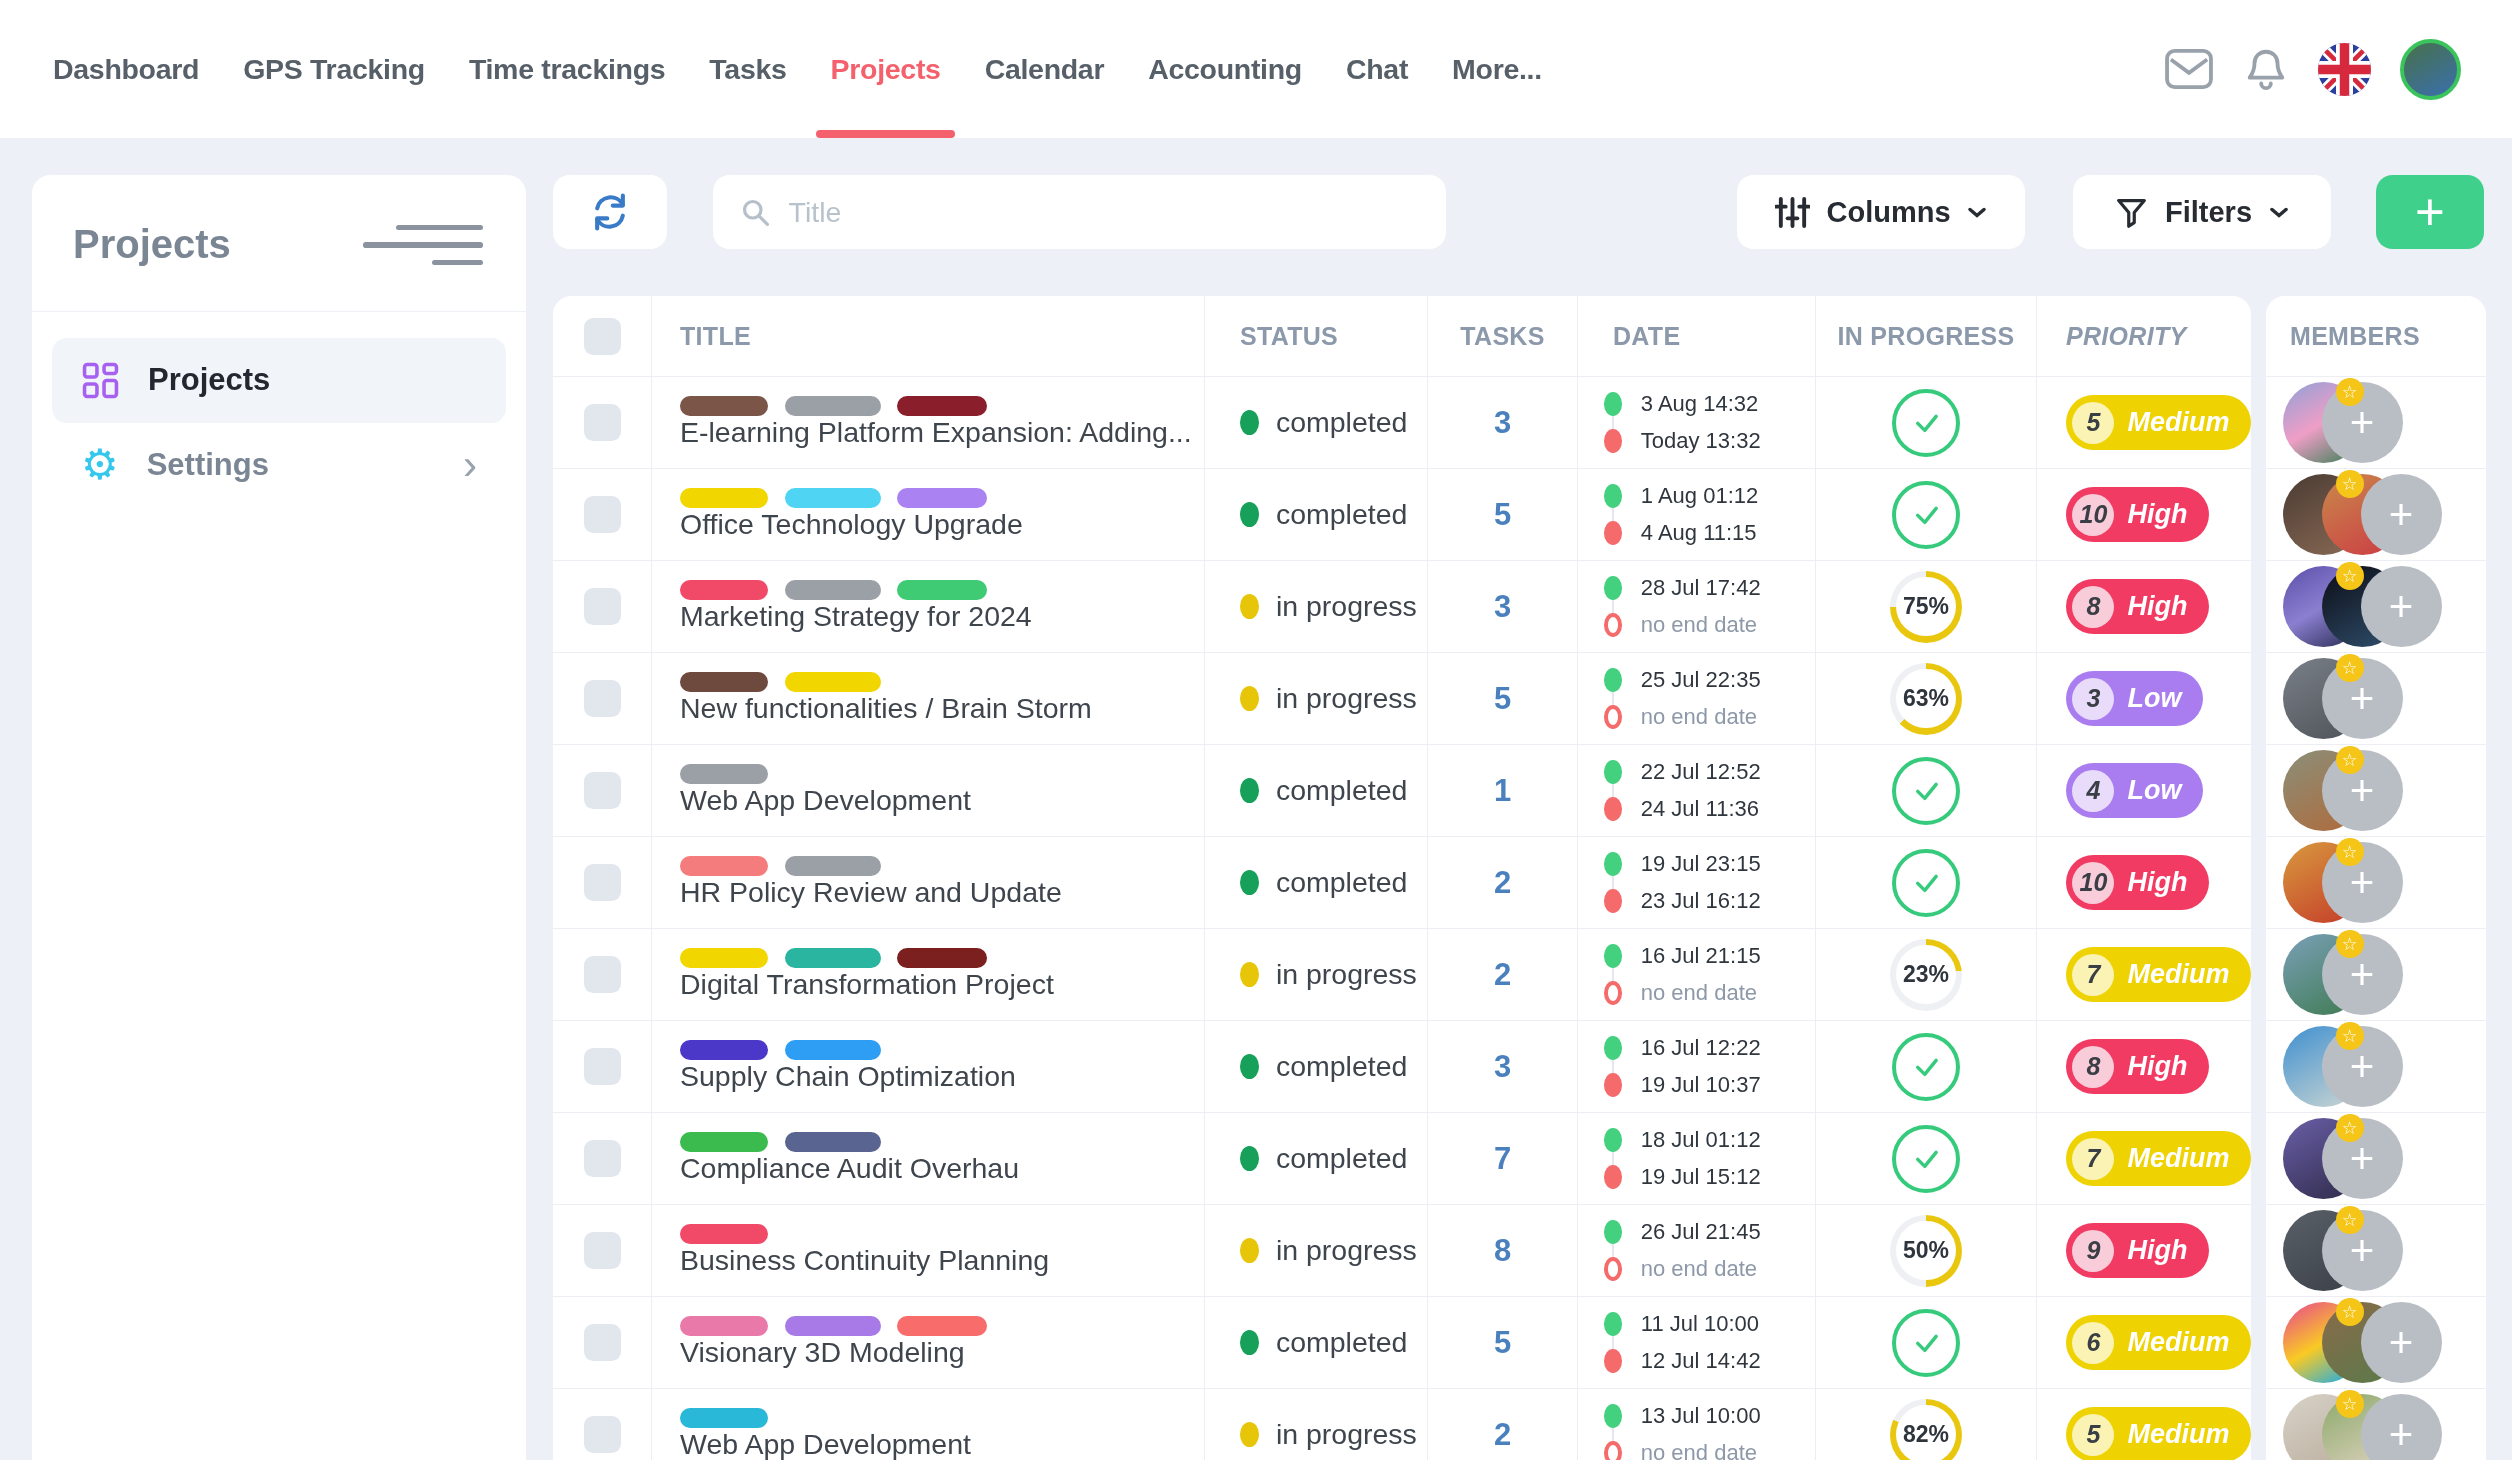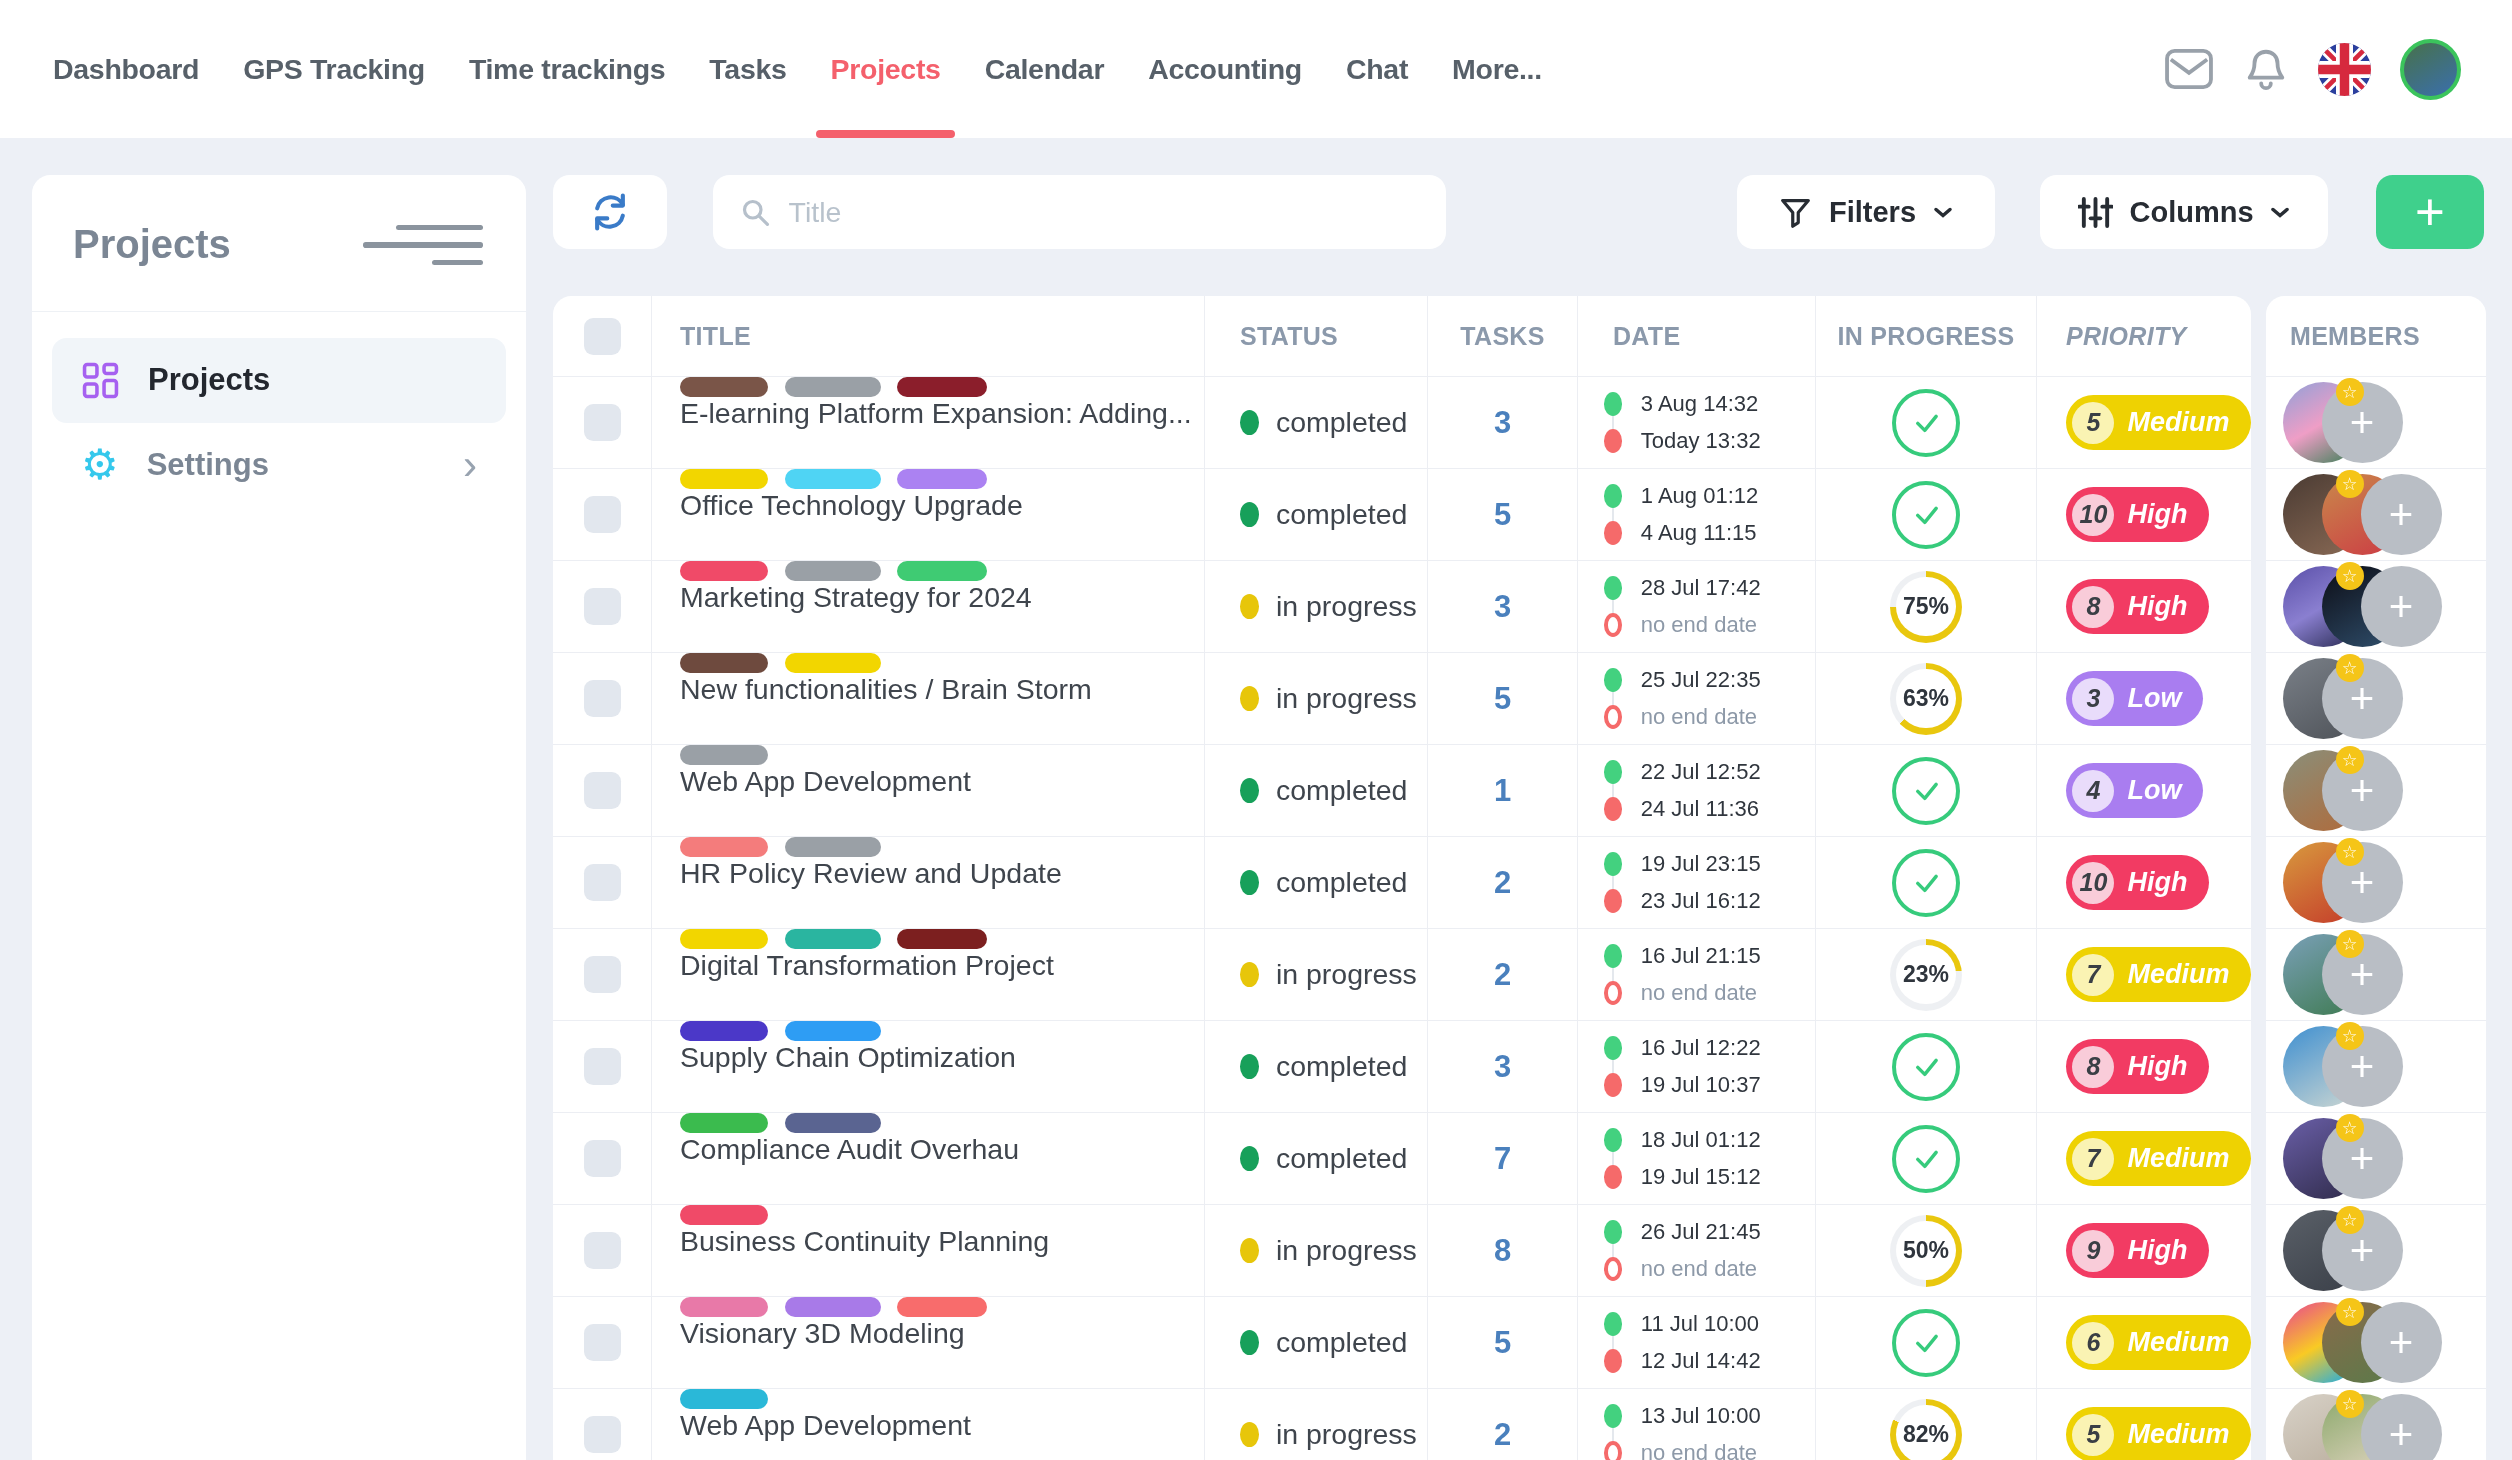--- a/index.html
+++ b/index.html
@@ -59,21 +59,21 @@
   .mcard { position:absolute; left:2266px; top:296px; width:220px; background:#fff;
     border-radius:18.4px; overflow:hidden; }
   .tr { display:grid; grid-template-columns:99px 553px 223px 150px 238px 221px 213px;
     height:92px; border-bottom:1.8px solid #eceef3; cursor:pointer; }
   .thead { height:81px; cursor:default; }
   .td { border-right:1.8px solid #eceef3; display:flex; align-items:center; min-width:0; }
   .td:last-child { border-right:none;font-style:italic; }
   .th { font-size:25px; font-weight:700; color:#8b99ab; letter-spacing:0.3px; }
   .td-check { justify-content:center; }
   .checkbox { width:37px; height:37px; border-radius:9.2px; background:#e2e7ee; cursor:pointer; }
-  .td-title { flex-direction:column; align-items:flex-start; justify-content:flex-start;
+  .td-title { flex-direction:column; align-items:flex-start; justify-content:center;
     padding-left:28px; }
   .tags { display:flex; gap:16.6px; height:20px; }
   .tag { width:88px; height:20px; border-radius:10px; display:inline-block; }
   .tag:nth-child(2) { width:96px; } .tag:nth-child(3) { width:90px; }
   .ptitle { font-size:28.5px; color:#3f454d; white-space:nowrap; overflow:hidden; }
   .td-status { gap:16.6px; padding-left:35px; font-size:28.5px; color:#3f454d; }
   .dot { width:19.3px; height:25px; border-radius:50%; flex:none; }
   .td-tasks { justify-content:center; font-size:31px; font-weight:600; color:#4a80bd; }
   .td-date { flex-direction:column; align-items:stretch; justify-content:space-between;
     padding:14px 0 14px 26px; position:relative; font-size:22px; color:#30363e; }
@@ -196,43 +196,43 @@
     </svg>
   </button>
   <div class="searchbox">
     <svg width="33" height="33" viewBox="0 0 36 36" fill="none" stroke="#b6c0cb" stroke-width="3.5">
       <circle cx="15" cy="15" r="9"></circle>
         <line x1="22" y1="22" x2="31" y2="31" stroke-linecap="round"></line>
     </svg>
     <input type="text" placeholder="Title" style="">
   </div>
   <div class="spacer"></div>
-  <button class="btn filters-btn">
-    <svg width="33" height="33" viewBox="0 0 36 36" fill="none" stroke="#272c33" stroke-width="3.5" stroke-linejoin="round">
-      <path d="M4 5h28L21 18v11l-6 4V18z"></path>
-    </svg>
-    <span>Filters</span>
-    <svg width="20" height="13" viewBox="0 0 20 12">
-      <polyline points="3 3 10 9 17 3" fill="none" stroke="#272c33" stroke-width="3.5" stroke-linecap="round"></polyline>
-    </svg>
-  </button>
   <button class="btn columns-btn">
     <svg width="35" height="35" viewBox="0 0 36 36" stroke="#272c33" stroke-width="4" stroke-linecap="round">
       <line x1="6" y1="4" x2="6" y2="32"></line>
         <line x1="18" y1="4" x2="18" y2="32"></line>
         <line x1="30" y1="4" x2="30" y2="32"></line>
       <line x1="1" y1="12" x2="11" y2="12"></line>
         <line x1="13" y1="24" x2="23" y2="24"></line>
         <line x1="25" y1="12" x2="35" y2="12"></line>
     </svg>
     <span>Columns</span>
     <svg width="20" height="13" viewBox="0 0 20 12">
       <polyline points="3 3 10 9 17 3" fill="none" stroke="#272c33" stroke-width="3.5" stroke-linecap="round"></polyline>
     </svg>
   </button>
+  <button class="btn filters-btn">
+    <svg width="33" height="33" viewBox="0 0 36 36" fill="none" stroke="#272c33" stroke-width="3.5" stroke-linejoin="round">
+      <path d="M4 5h28L21 18v11l-6 4V18z"></path>
+    </svg>
+    <span>Filters</span>
+    <svg width="20" height="13" viewBox="0 0 20 12">
+      <polyline points="3 3 10 9 17 3" fill="none" stroke="#272c33" stroke-width="3.5" stroke-linecap="round"></polyline>
+    </svg>
+  </button>
   <button class="btn add-btn">+</button>
 </div>
 
 <section class="tcard">
   <div class="tr thead">
     <div class="td td-check">
         <div class="checkbox"></div>
       </div>
     <div class="td th" style="padding-left:28px">TITLE</div>
     <div class="td th" style="padding-left:35px">STATUS</div>

